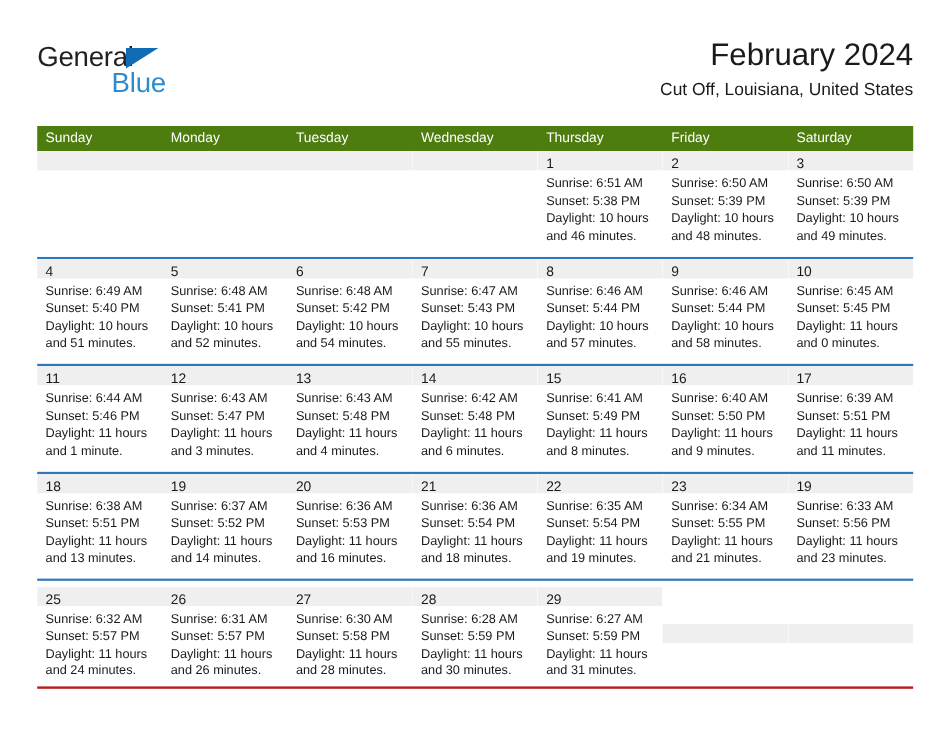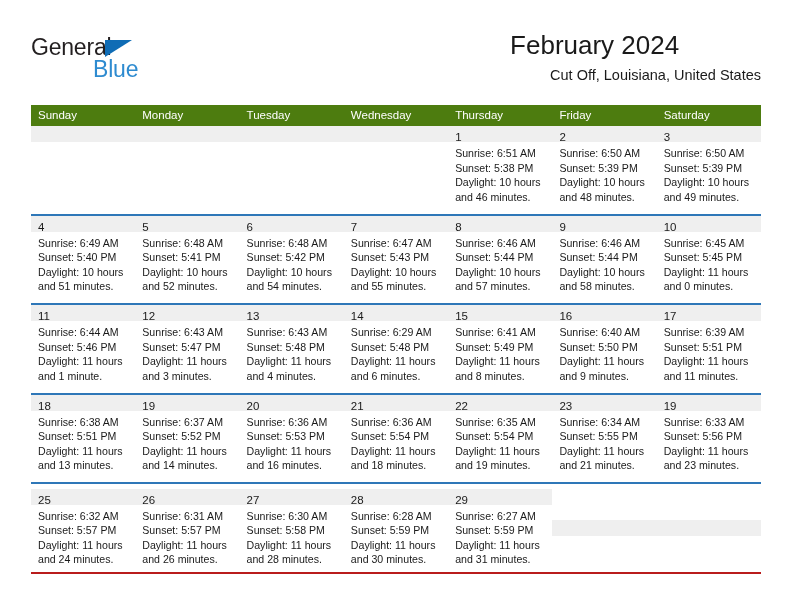--- a/index.html
+++ b/index.html
@@ -60,20 +60,21 @@
     top: 22px;
     font-size: 23px;
     letter-spacing: -0.2px;
     color: #2e8bd0;
     font-family: "Liberation Sans", sans-serif;
   }
   .title-wrap {
     position: absolute;
     right: 0;
     top: 0;
+    text-align: right;
   }
   .cal-title {
     font-size: 26px;
     color: #1a1a1a;
     line-height: 34px;
     white-space: nowrap;
   }
   .cal-subtitle {
     font-size: 14.5px;
     color: #1a1a1a;
@@ -311,21 +312,21 @@
         <div class="day-body">
           <div class="line">Sunrise: 6:43 AM</div>
           <div class="line">Sunset: 5:48 PM</div>
           <div class="line">Daylight: 11 hours</div>
           <div class="line">and 4 minutes.</div>
         </div>
       </div>
       <div class="day-cell">
         <div class="day-band"><span class="day-num">14</span></div>
         <div class="day-body">
-          <div class="line">Sunrise: 6:29 AM</div>
+          <div class="line">Sunrise: 6:42 AM</div>
           <div class="line">Sunset: 5:48 PM</div>
           <div class="line">Daylight: 11 hours</div>
           <div class="line">and 6 minutes.</div>
         </div>
       </div>
       <div class="day-cell">
         <div class="day-band"><span class="day-num">15</span></div>
         <div class="day-body">
           <div class="line">Sunrise: 6:41 AM</div>
           <div class="line">Sunset: 5:49 PM</div>

